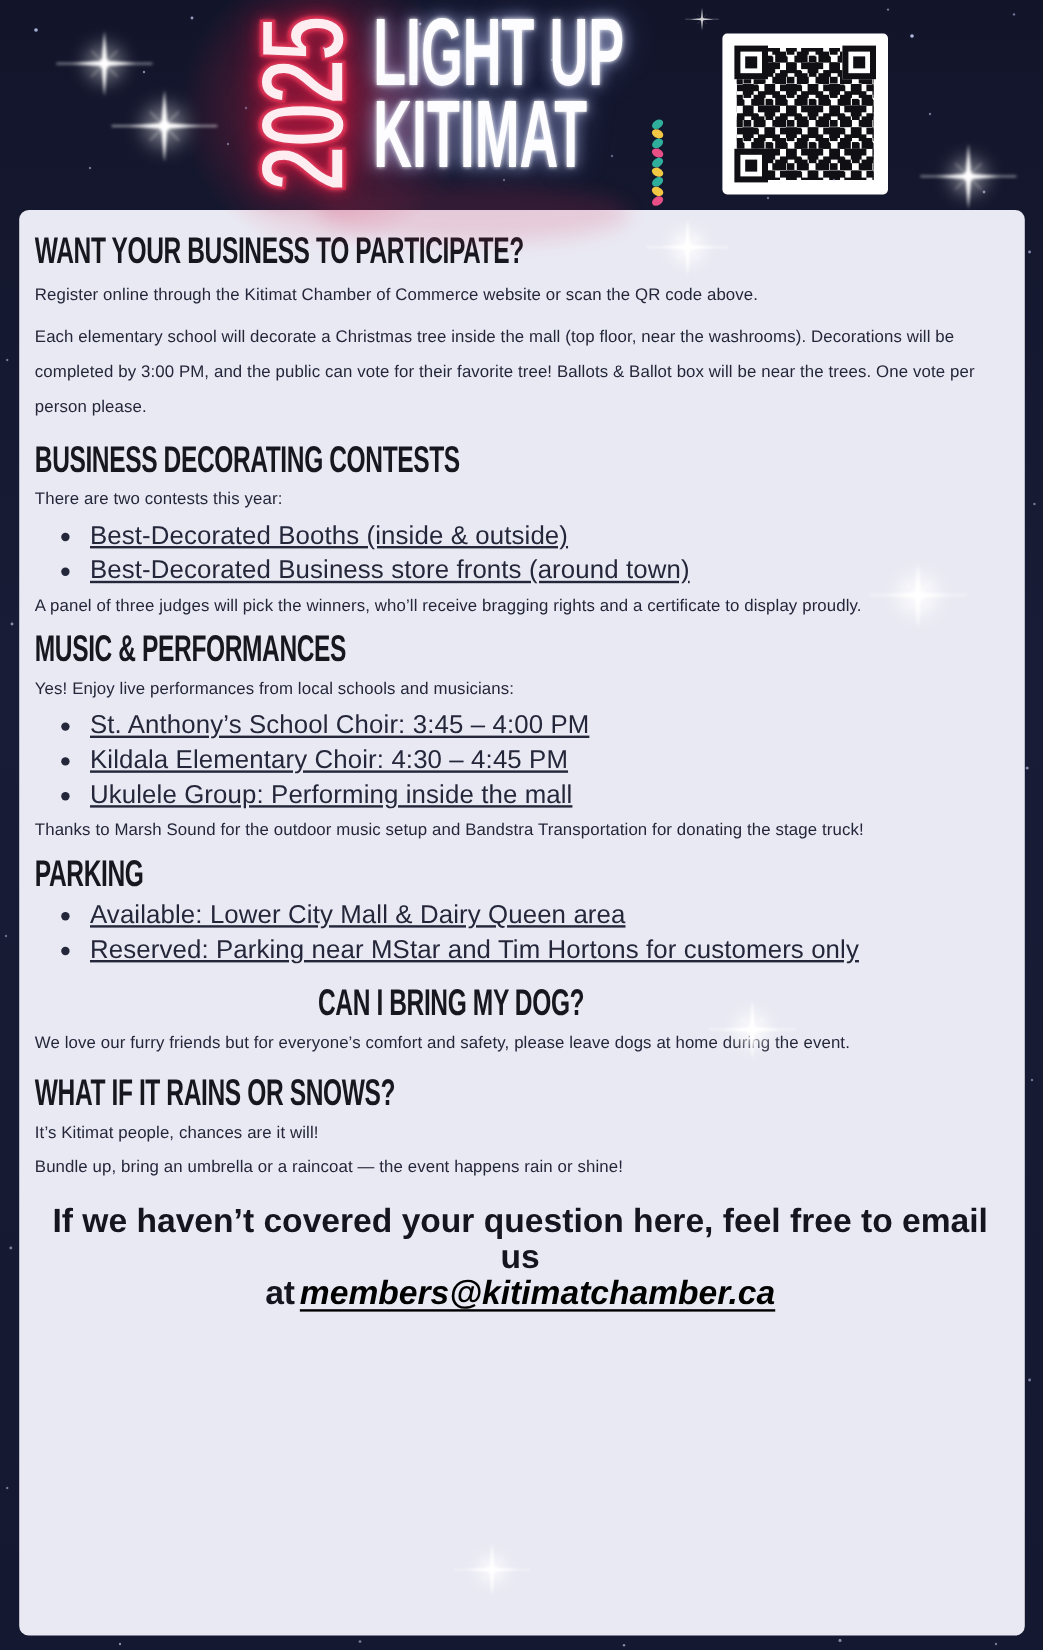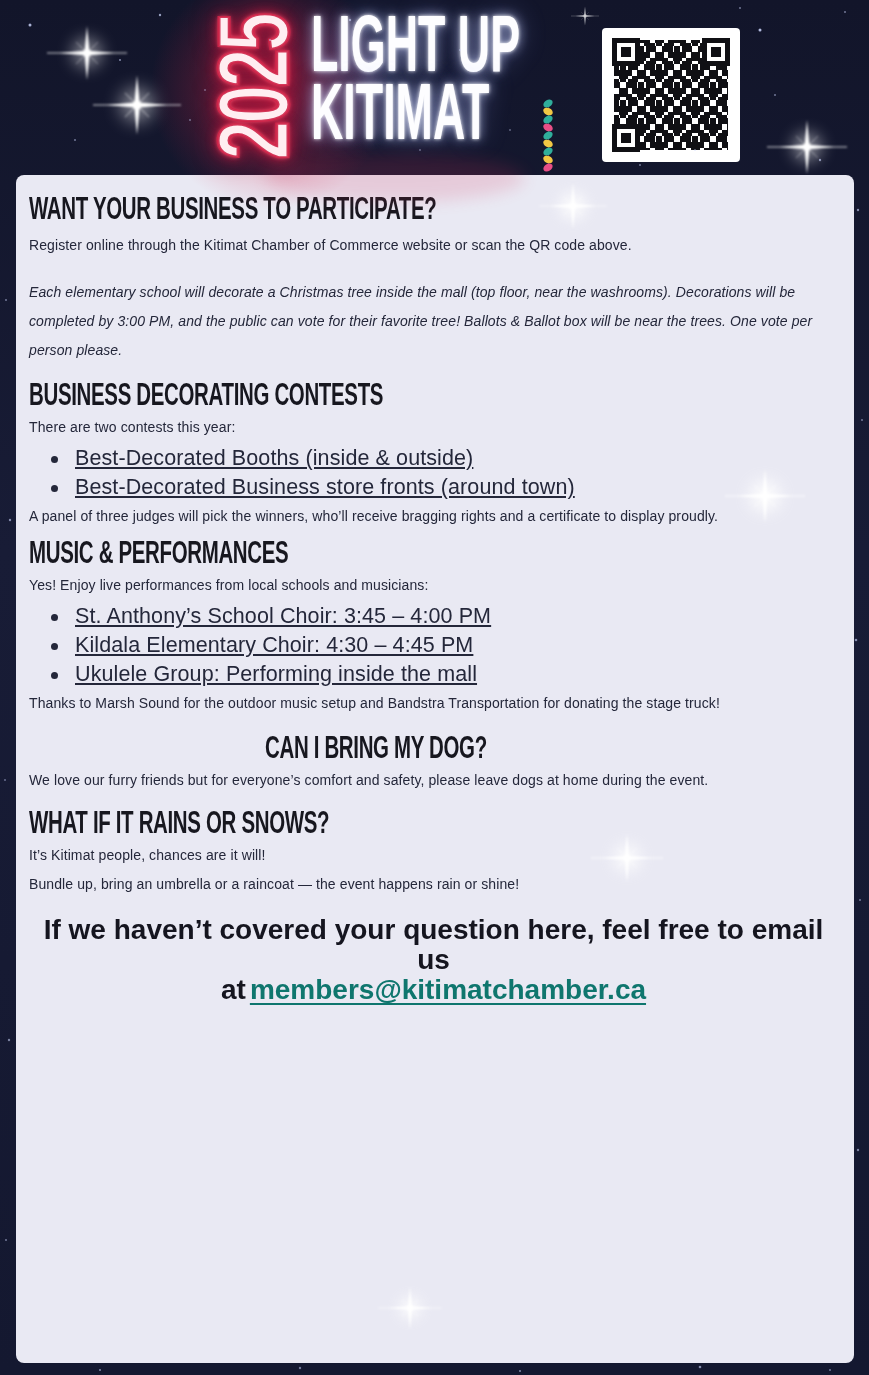--- a/index.html
+++ b/index.html
@@ -37,27 +37,27 @@
   
   .panel{position:absolute;left:16px;top:175px;width:838px;height:1188px;box-sizing:border-box;
         background:#e9e9f3;border-radius:8px;padding:12px 16px 0 13px;z-index:1;color:#24273a;}
   .h{margin:0;line-height:36px;font-size:31px;color:#17171f;}
   .hs{display:inline-block;transform:scaleX(.66);transform-origin:left center;
       white-space:nowrap;letter-spacing:-.5px;font-weight:700;}
   .b{margin:0;font-size:14px;line-height:29px;letter-spacing:.1px;}
   .list{margin:2px 0 0 0;padding:0;list-style:none;}
   .list li{position:relative;padding-left:46px;font-size:21.5px;line-height:29px;letter-spacing:.1px;text-decoration:underline;}
   .list li::before{content:"";position:absolute;left:22px;top:12px;width:7px;height:7px;border-radius:50%;background:#24273a;}
-  .mt4{margin-top:4px;} .mt2{margin-top:18px;font-style:italic;}
+  .mt4{margin-top:4px;} .mt2{margin-top:6px;}
   .s1h{margin-top:4px;} .s2h{margin-top:12px;} .s3h{margin-top:12px;} .s4h{margin-top:4px;}
   .s5h{margin-top:4px;} .s6h{margin-top:12px;text-align:center;} .s7h{margin-top:10px;}
   .foot{margin-top:16px;text-align:center;font-weight:700;font-size:28px;line-height:30px;color:#15151f;}
   .foot p{margin:0;}
   .pre{margin-right:4px;}
-  .email{color:#0f766e;text-decoration:underline;text-decoration-thickness:2px;text-underline-offset:4px;cursor:pointer;}
+  .email{color:#000000;text-decoration:underline;text-decoration-thickness:2px;text-underline-offset:4px;cursor:pointer;font-style:italic;}
   
   .starfield{position:absolute;left:0;top:0;z-index:3;pointer-events:none;}
 </style>
 </head>
 <body>
 
 <div class="page">
 
   <div class="header">
     <div class="year-box">
@@ -112,20 +112,27 @@
       <h2 class="h s4h"><span class="hs">MUSIC &amp; PERFORMANCES</span></h2>
       <p class="b">Yes! Enjoy live performances from local schools and musicians:</p>
       <ul class="list">
         <li>St. Anthony’s School Choir: 3:45 – 4:00 PM</li>
         <li>Kildala Elementary Choir: 4:30 – 4:45 PM</li>
         <li>Ukulele Group: Performing inside the mall</li>
       </ul>
       <p class="b">Thanks to Marsh Sound for the outdoor music setup and Bandstra Transportation for donating the stage truck!</p>
     </section>
 
+    <section>
+      <h2 class="h s5h"><span class="hs">PARKING</span></h2>
+      <ul class="list">
+        <li>Available: Lower City Mall &amp; Dairy Queen area</li>
+        <li>Reserved: Parking near MStar and Tim Hortons for customers only</li>
+      </ul>
+    </section>
 
     <section>
       <h2 class="h s6h"><span class="hs">CAN I BRING MY DOG?</span></h2>
       <p class="b">We love our furry friends but for everyone’s comfort and safety, please leave dogs at home during the event.</p>
     </section>
 
     <section>
       <h2 class="h s7h"><span class="hs">WHAT IF IT RAINS OR SNOWS?</span></h2>
       <p class="b">It’s Kitimat people, chances are it will!</p>
       <p class="b">Bundle up, bring an umbrella or a raincoat — the event happens rain or shine!</p>

